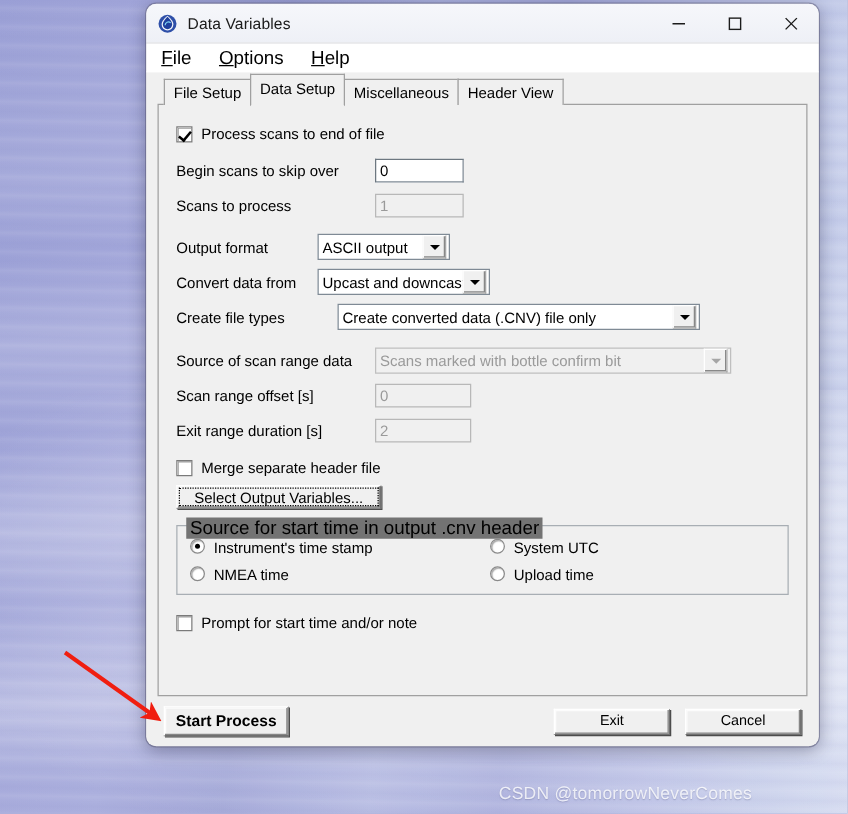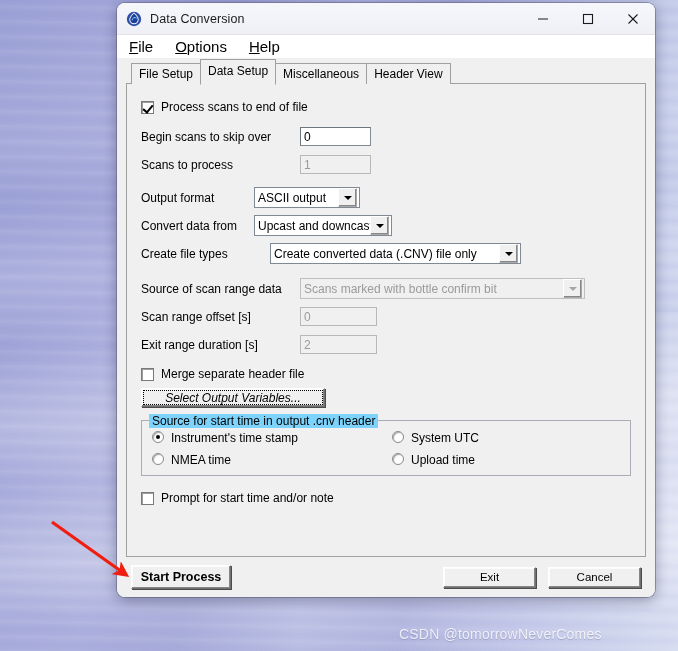--- a/index.html
+++ b/index.html
@@ -279,48 +279,47 @@
     font-size: 12px;
     color: #000;
     display: flex;
     align-items: center;
     justify-content: center;
     box-sizing: border-box;
     cursor: default;
   }
 
   #select-output-variables {
-    width: 184px;
+    width: 164px;
     height: 19px;
     margin-top: 2px;
     position: relative;
-    font-style: italic;
   }
   #select-output-variables::before {
     content:"";
     position:absolute;
     left:1px; top:1px; right:1px; bottom:1px;
     border:1px dotted #000;
   }
 
   
   .groupbox {
     border: 1px solid #a8aeb4;
     margin-top: 13px;
     padding: 10px 10px 8px 10px;
     position: relative;
     box-sizing: border-box;
   }
   .groupbox > .gb-title {
     position: absolute;
     top: -7px;
     left: 7px;
-    background: #7dd3fc;
+    background: #737373;
     padding: 0 3px;
-    font-size: 12px;
+    font-size: 15px;
     color: #000;
     white-space: nowrap;
   }
   .radio-grid {
     display: grid;
     grid-template-columns: 240px 1fr;
     row-gap: 8px;
   }
   .radio-opt {
     display: flex;
@@ -404,21 +403,21 @@
 
 <div id="app-window">
 
   <div id="title-bar">
     <svg id="app-icon" viewBox="0 0 16 16">
       <circle cx="8" cy="8" r="7.2" fill="#2e4fa8"></circle>
       <path d="M8 1.6 C4.6 4.6 3.3 6.6 3.3 8.6 a4.7 4.7 0 0 0 9.4 0 C12.7 6.6 11.4 4.6 8 1.6 z" fill="#ffffff" opacity="0.92"></path>
       <path d="M8 2.4 C5.4 5.0 4.3 6.8 4.3 8.6 a3.7 3.7 0 0 0 7.4 0 C11.7 6.8 10.6 5.0 8 2.4 z" fill="#1f3f9c"></path>
       <path d="M6.1 9.2 a2.6 2.6 0 0 1 4.4 -1.9" stroke="#7fd3f2" stroke-width="1" fill="none"></path>
     </svg>
-    <div id="window-title">Data Conversion</div>
+    <div id="window-title">Data Variables</div>
     <div class="win-btn" id="minimize-button">
       <svg width="12" height="12" viewBox="0 0 12 12">
         <line x1="1" y1="6" x2="11" y2="6" stroke="#1b1b1b" stroke-width="1.1"></line>
       </svg>
     </div>
     <div class="win-btn" id="maximize-button">
       <svg width="12" height="12" viewBox="0 0 12 12">
         <rect x="1.5" y="1.5" width="9" height="9" fill="none" stroke="#1b1b1b" stroke-width="1.1"></rect>
       </svg>
     </div>
@@ -477,21 +476,21 @@
         <div class="combo" style="width:138px;margin-left:28px;">
           <span class="combo-text">Upcast and downcast</span>
           <span class="combo-arrow">
               <i></i>
             </span>
         </div>
       </div>
 
       <div class="row" style="margin-bottom:10px;gap:16px;">
         <span class="lbl" style="width:85px;">Create file types</span>
-        <div class="combo" style="width:251px;margin-left:28px;">
+        <div class="combo" style="width:290px;margin-left:28px;">
           <span class="combo-text">Create converted data (.CNV) file only</span>
           <span class="combo-arrow">
               <i></i>
             </span>
         </div>
       </div>
 
       <div class="row">
         <span class="lbl" style="width:131px;">Source of scan range data</span>
         <div class="combo disabled" style="width:285px;margin-left:28px;">

